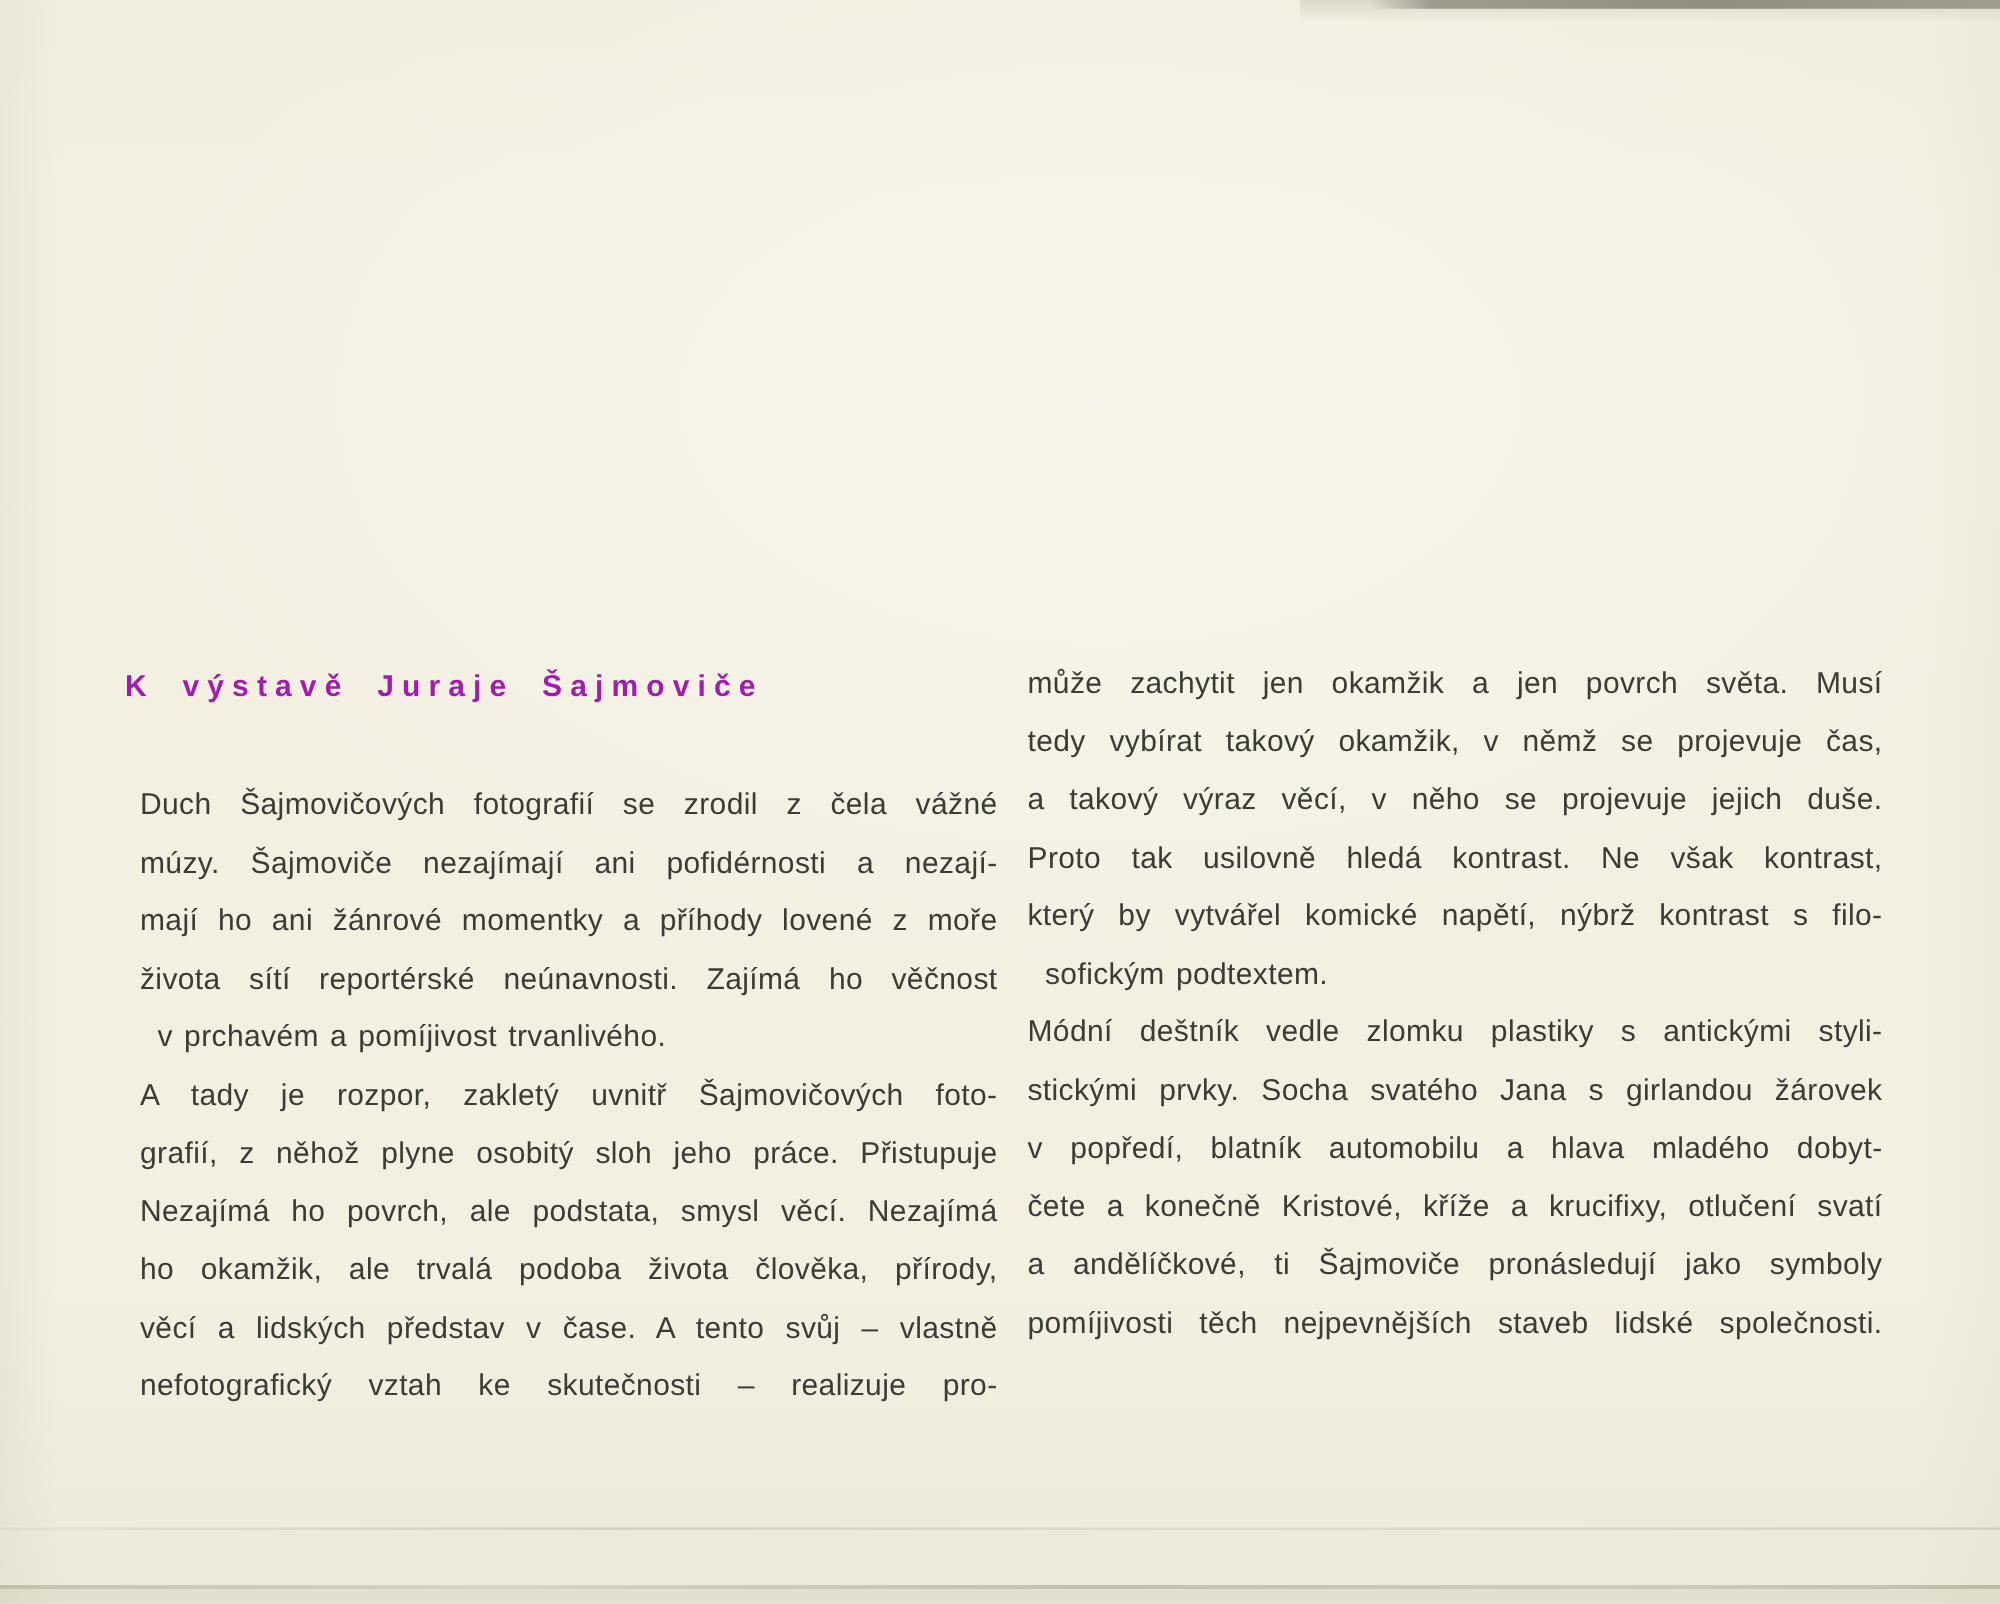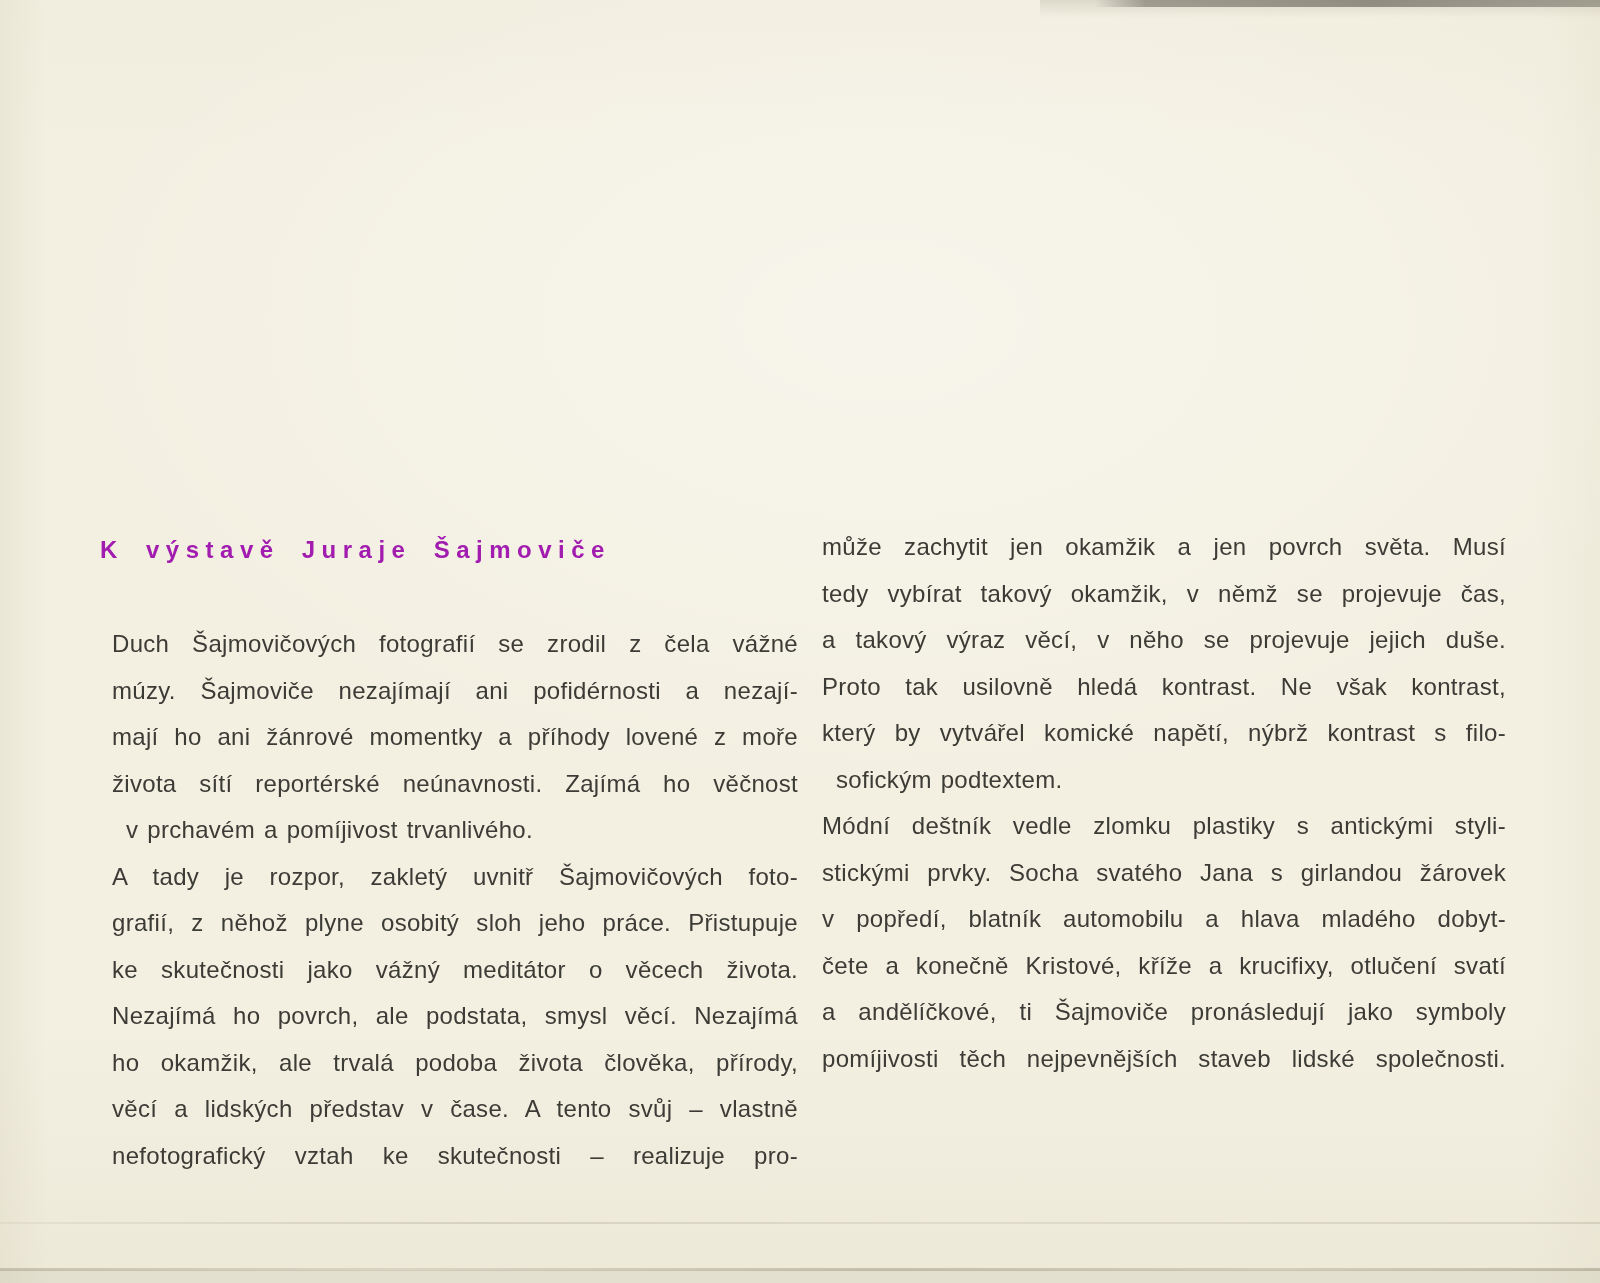--- a/index.html
+++ b/index.html
@@ -122,21 +122,20 @@
 <h1 class="heading">K výstavě Juraje Šajmoviče</h1>
 
 <div class="column column-left">
   <div class="text-line">Duch Šajmovičových fotografií se zrodil z čela vážné</div>
   <div class="text-line">múzy. Šajmoviče nezajímají ani pofidérnosti a nezají-</div>
   <div class="text-line">mají ho ani žánrové momentky a příhody lovené z moře</div>
   <div class="text-line">života sítí reportérské neúnavnosti. Zajímá ho věčnost</div>
   <div class="text-line para-end">v prchavém a pomíjivost trvanlivého.</div>
   <div class="text-line">A tady je rozpor, zakletý uvnitř Šajmovičových foto-</div>
   <div class="text-line">grafií, z něhož plyne osobitý sloh jeho práce. Přistupuje</div>
-  <div class="text-line">ke skutečnosti jako vážný meditátor o věcech života.</div>
   <div class="text-line">Nezajímá ho povrch, ale podstata, smysl věcí. Nezajímá</div>
   <div class="text-line">ho okamžik, ale trvalá podoba života člověka, přírody,</div>
   <div class="text-line">věcí a lidských představ v čase. A tento svůj – vlastně</div>
   <div class="text-line">nefotografický vztah ke skutečnosti – realizuje pro-</div>
 </div>
 
 <div class="column column-right">
   <div class="text-line">může zachytit jen okamžik a jen povrch světa. Musí</div>
   <div class="text-line">tedy vybírat takový okamžik, v němž se projevuje čas,</div>
   <div class="text-line">a takový výraz věcí, v něho se projevuje jejich duše.</div>

